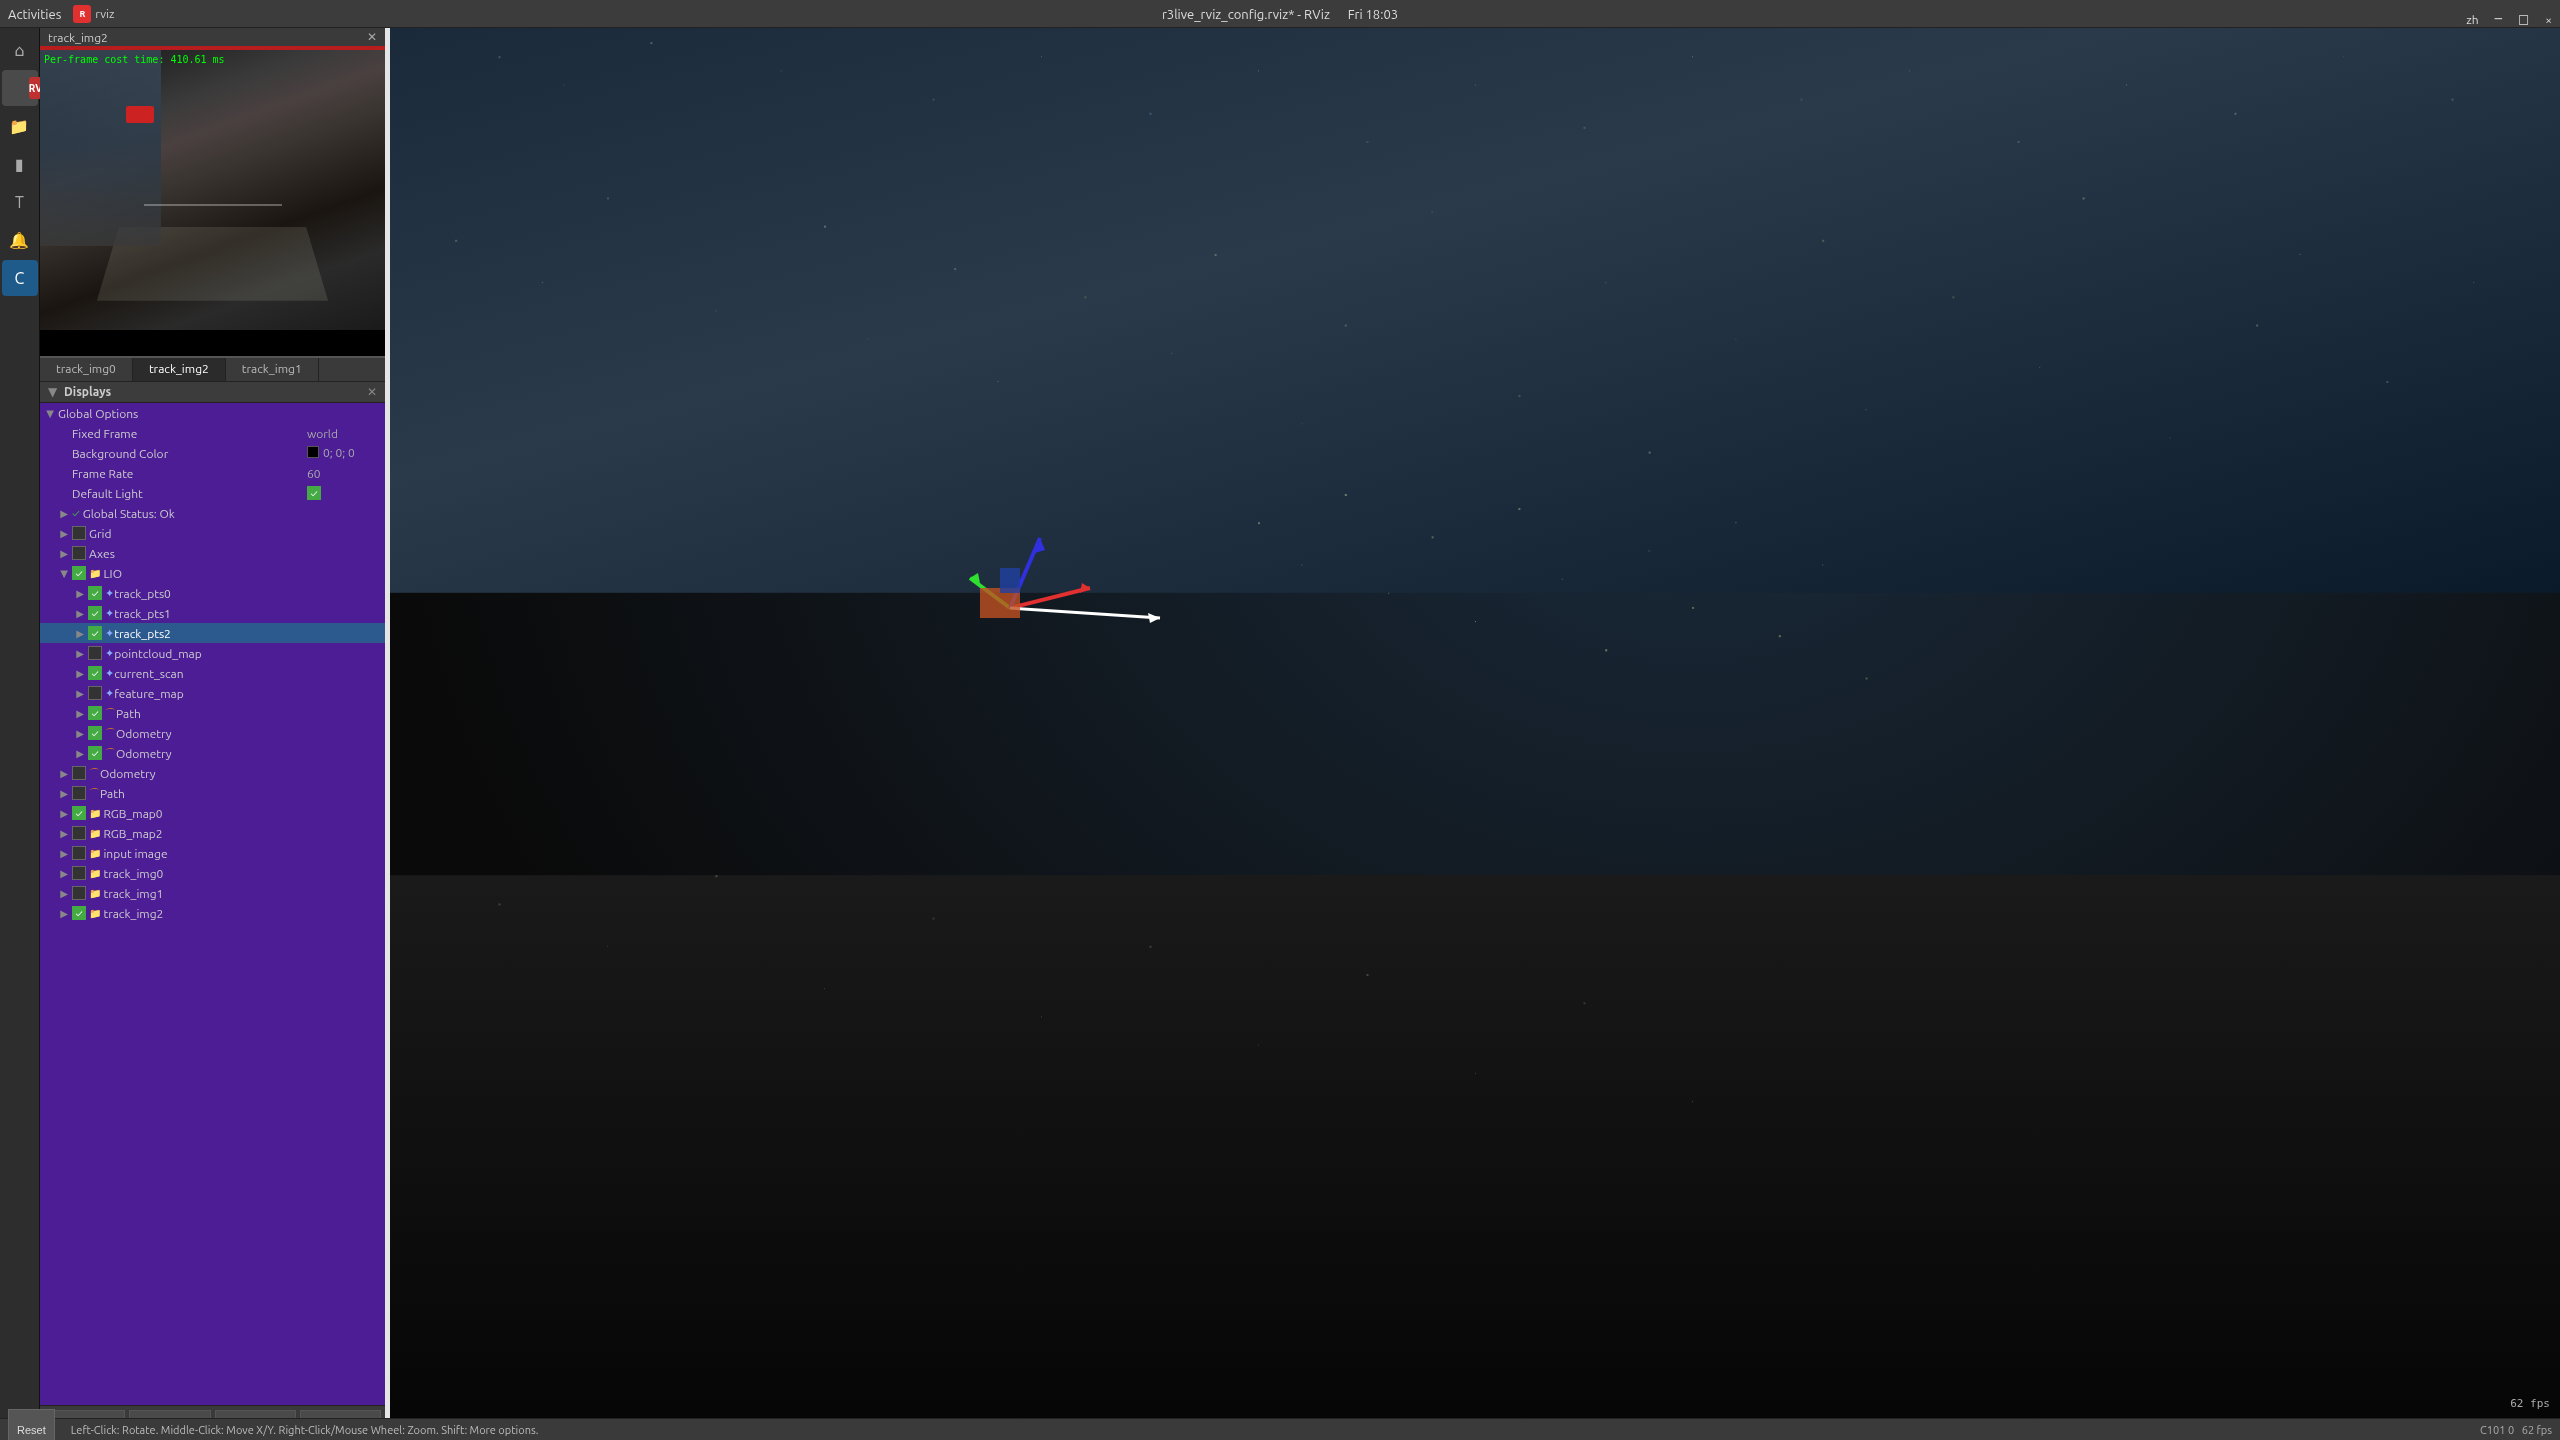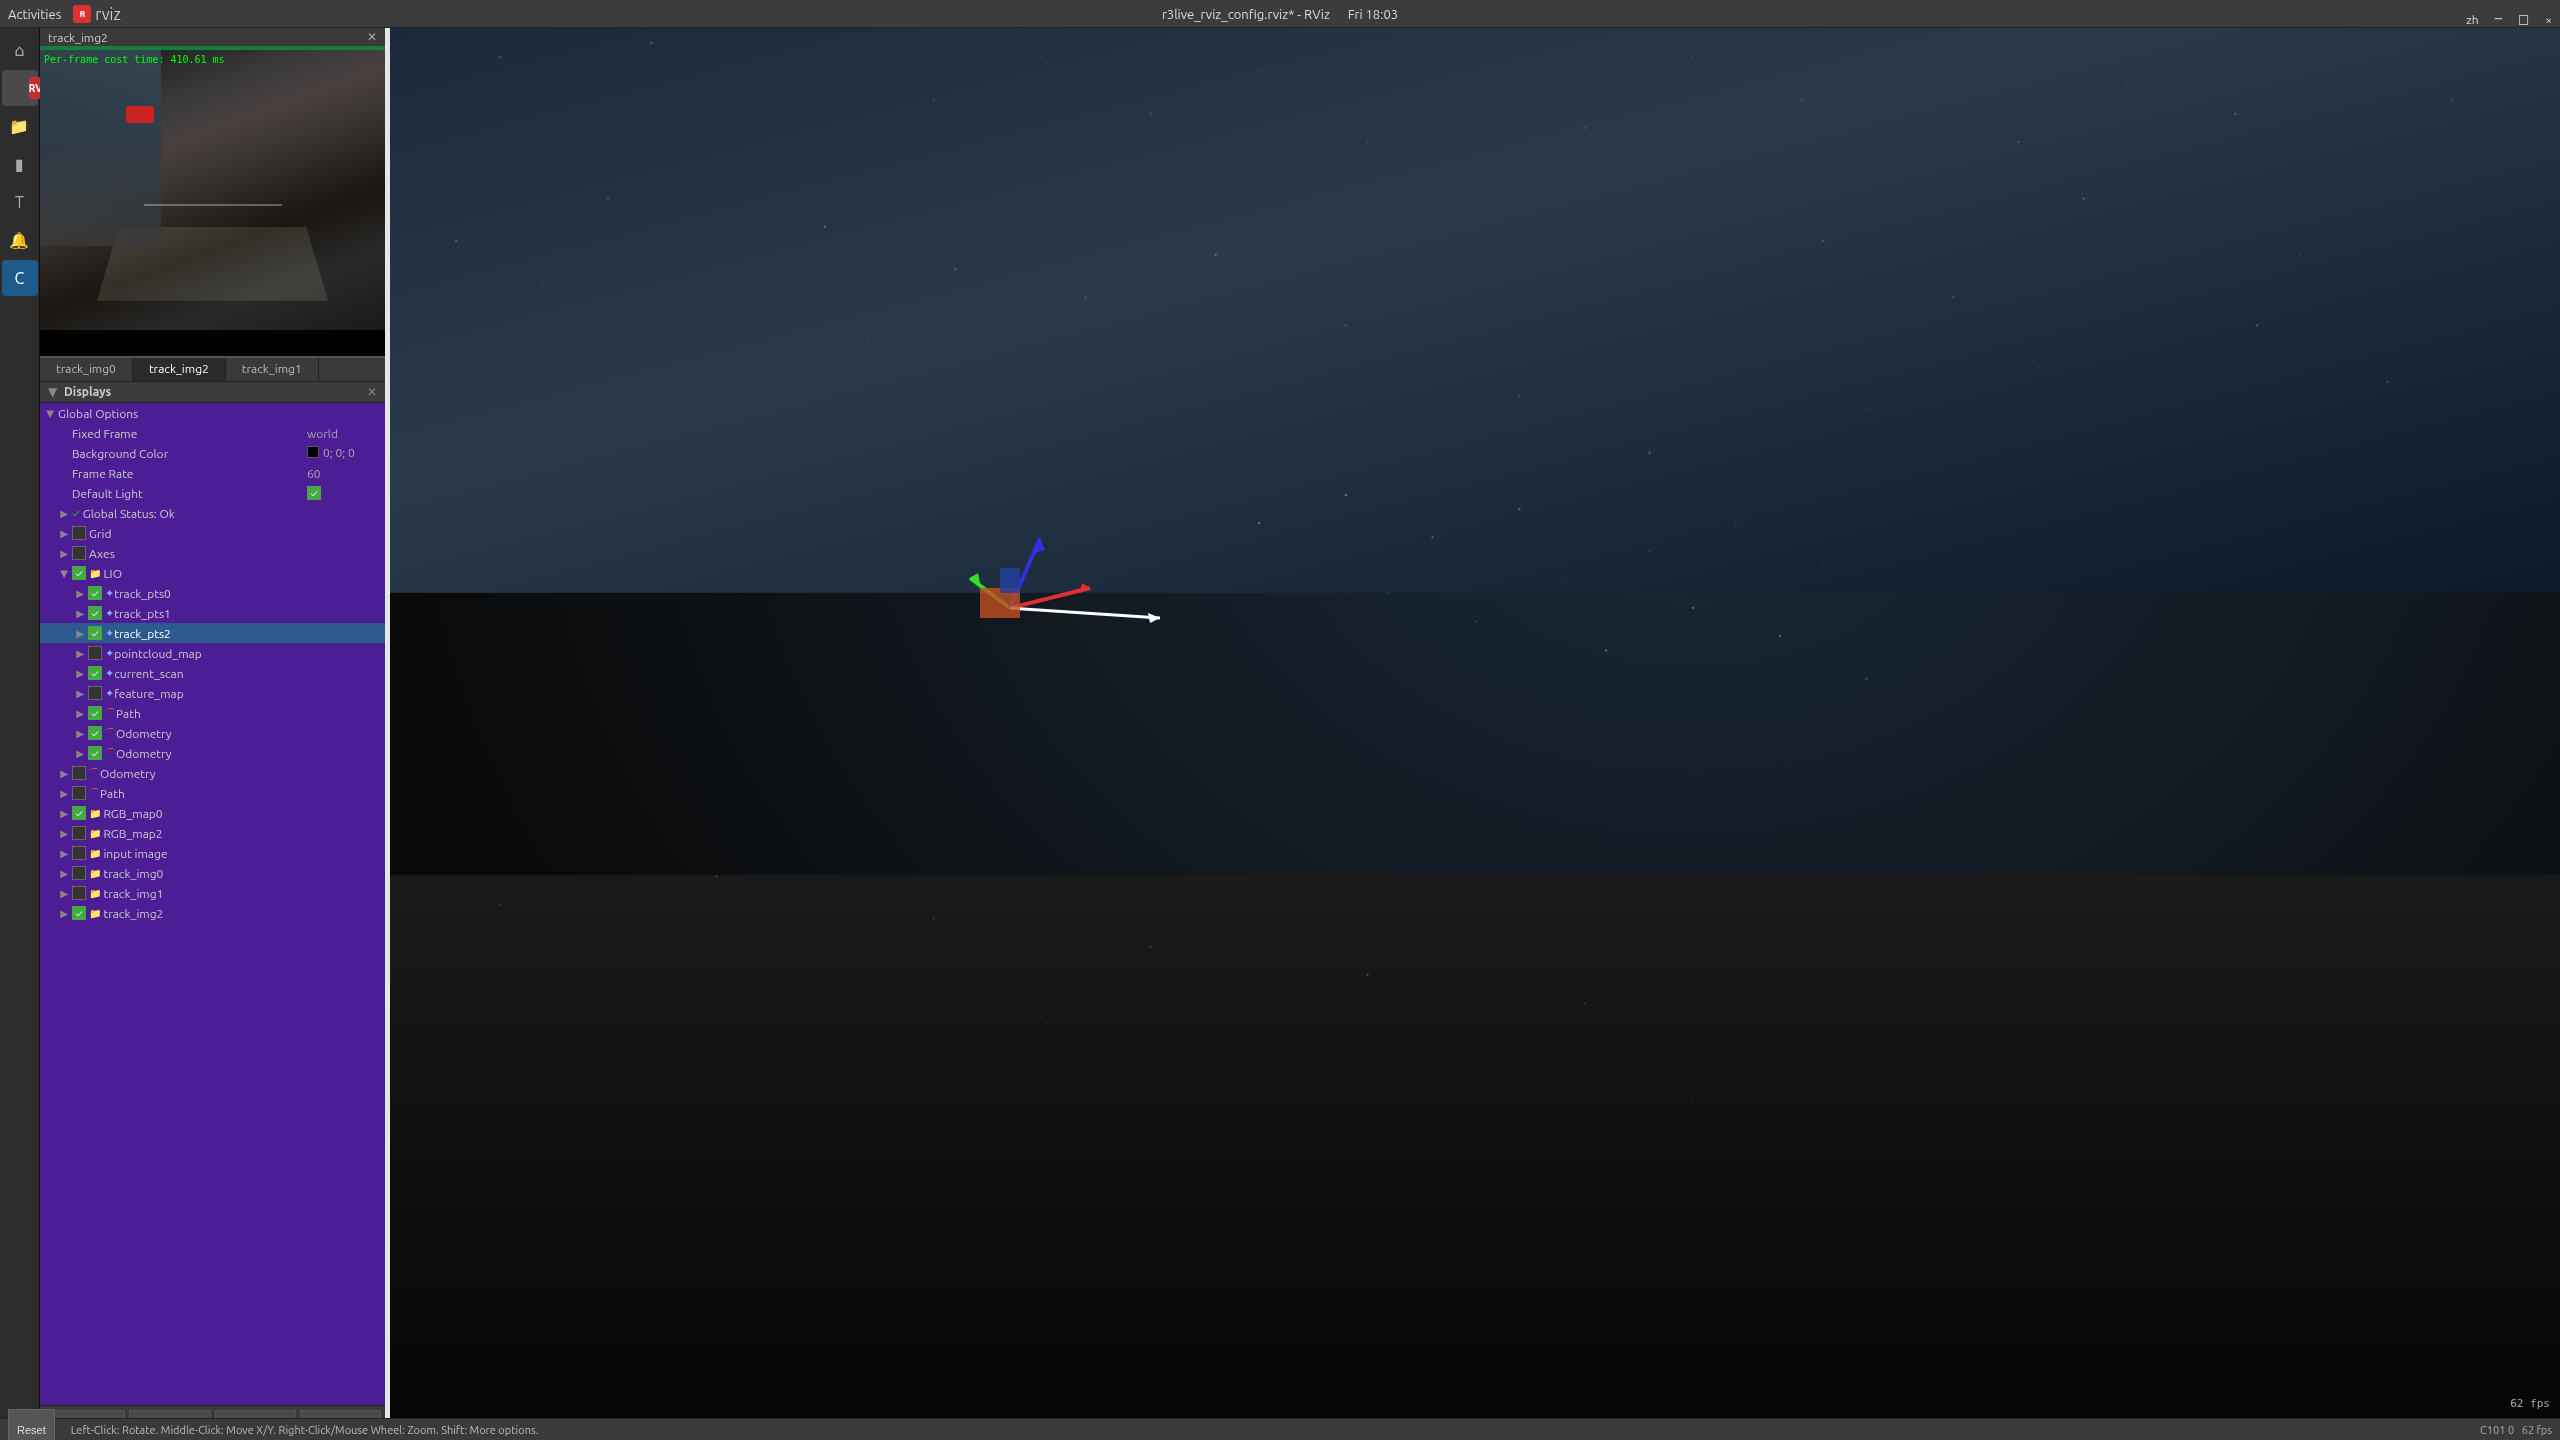--- a/index.html
+++ b/index.html
@@ -106,21 +106,21 @@
       justify-content: space-between;
       z-index: 10;
     }
     .camera-close-btn {
       cursor: pointer;
       color: #aaa;
     }
     #camera-image {
       width: 100%;
       height: 100%;
-      background: #15803d;
+      background: #b91c1c;
       position: relative;
       overflow: hidden;
     }
     
     #camera-canvas {
       width: 100%;
       height: 280px;
       margin-top: 22px;
       background:
         linear-gradient(135deg,
@@ -333,21 +333,21 @@
     ::-webkit-scrollbar-thumb { background: #555; border-radius: 3px; }
   </style>
 </head>
 <body>
 
 <div id="topbar">
   <div id="topbar-left">
     <span class="activities-btn">Activities</span>
     <span style="display:flex;align-items:center;gap:4px;">
       <span style="width:18px;height:18px;background:#e03030;border-radius:3px;display:inline-flex;align-items:center;justify-content:center;font-size:9px;color:white;font-weight:bold;">R</span>
-      <span style="font-size:16px;color:#ccc;">rviz</span>
+      <span style="font-size:12px;color:#ccc;">rviz</span>
     </span>
   </div>
   <div id="topbar-center">
     <span>r3live_rviz_config.rviz* - RViz</span>
     &nbsp;&nbsp;&nbsp;&nbsp;
     <span>Fri 18:03</span>
   </div>
   <div id="topbar-right">
     <span>zh</span>
     <span style="cursor:pointer;">─</span>

